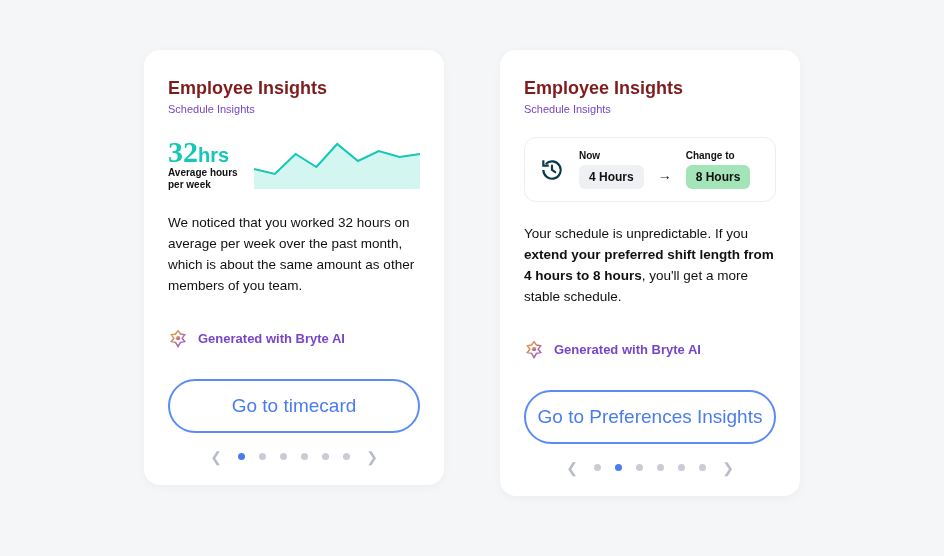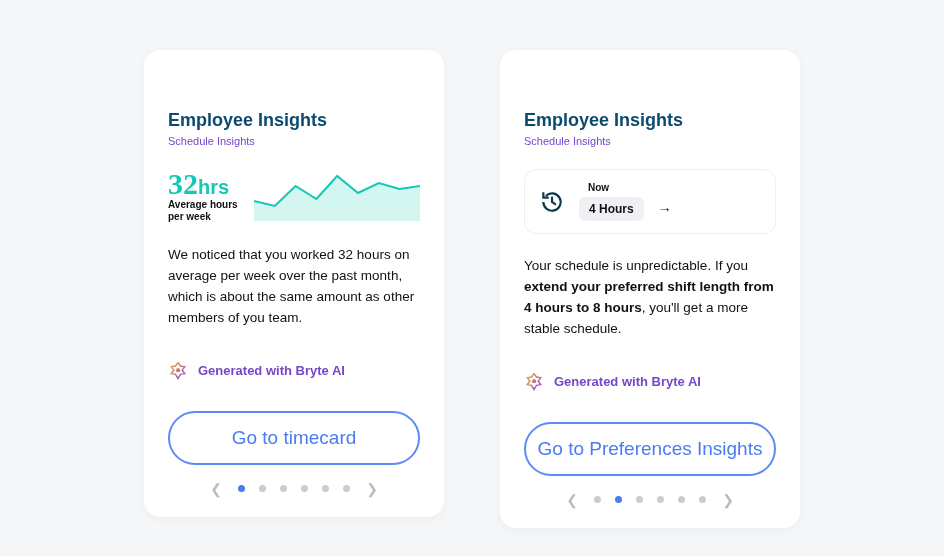--- a/index.html
+++ b/index.html
@@ -17,23 +17,22 @@
 .card {
   background: #fff;
   border-radius: 16px;
   width: 300px;
   padding: 28px 24px 20px 24px;
   box-shadow: 0 2px 10px rgba(0,0,0,0.04);
 }
 .card-title {
   font-size: 18px;
   font-weight: 700;
-  color: #0c4a6e;
+  color: #7f1d1d;
   margin-bottom: 4px;
-  margin-top: 32px;
 }
 .card-subtitle {
   font-size: 11px;
   color: #7746c8;
   margin-bottom: 22px;
 }
 .stat-row {
   display: flex;
   align-items: center;
   gap: 16px;
@@ -116,21 +115,21 @@
   border: 1px solid #eceef2;
   border-radius: 12px;
   padding: 12px 14px;
   display: flex;
   align-items: center;
   gap: 14px;
   margin-bottom: 22px;
 }
 .clock-icon { width: 26px; height: 26px; flex-shrink: 0; }
 .cb-col { display: flex; flex-direction: column; gap: 4px; }
-.cb-label { font-size: 10px; font-weight: 700; color: #111; margin-left: 9px; }
+.cb-label { font-size: 10px; font-weight: 700; color: #111; }
 .cb-val {
   background: #eef0f3;
   border-radius: 6px;
   padding: 5px 10px;
   font-size: 12px;
   font-weight: 700;
   color: #111;
   text-align: left;
 }
 .cb-val.highlight { background: #a3e4b8; }
@@ -195,20 +194,24 @@
     <svg class="clock-icon" viewBox="0 0 24 24">
       <path d="M4 12 a8 8 0 1 0 2.3 -5.6" fill="none" stroke="#0b3b4a" stroke-width="2"></path>
       <path d="M4 3 L4 8 L9 8" fill="none" stroke="#0b3b4a" stroke-width="2"></path>
       <path d="M12 8 L12 12 L15 14" fill="none" stroke="#0b3b4a" stroke-width="2" stroke-linecap="round"></path>
     </svg>
     <div class="cb-col">
       <span class="cb-label">Now</span>
       <span class="cb-val">4 Hours</span>
     </div>
     <span class="arrow-sep">→</span>
+    <div class="cb-col">
+      <span class="cb-label">Change to</span>
+      <span class="cb-val highlight">8 Hours</span>
+    </div>
   </div>
 
   <div class="desc">
     <span>Your schedule is unpredictable. If you </span><b>extend your preferred shift length from 4 hours to 8 hours</b><span>, you'll get a more stable schedule.</span>
   </div>
 
   <div class="ai-row">
     <svg class="ai-badge" viewBox="0 0 24 24">
       <path d="M12 2 L15 6 L20 7 L17 11 L20 15 L15 16 L12 21 L9 16 L4 15 L7 11 L4 7 L9 6 Z" fill="none" stroke="url(#g2)" stroke-width="1.8"></path>
       <circle cx="12" cy="11" r="2.5" fill="url(#g2)"></circle>

